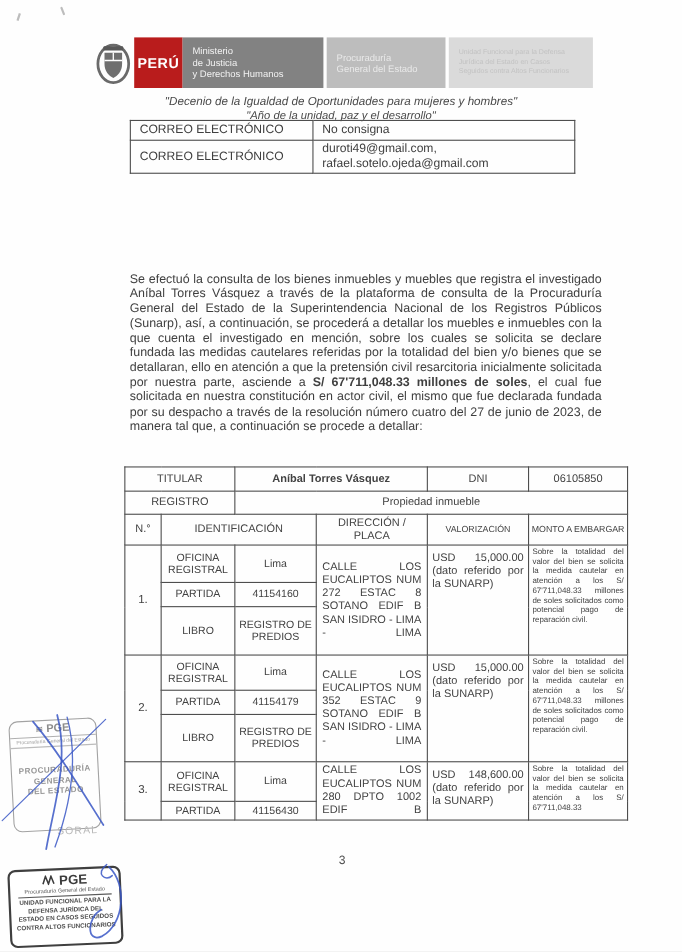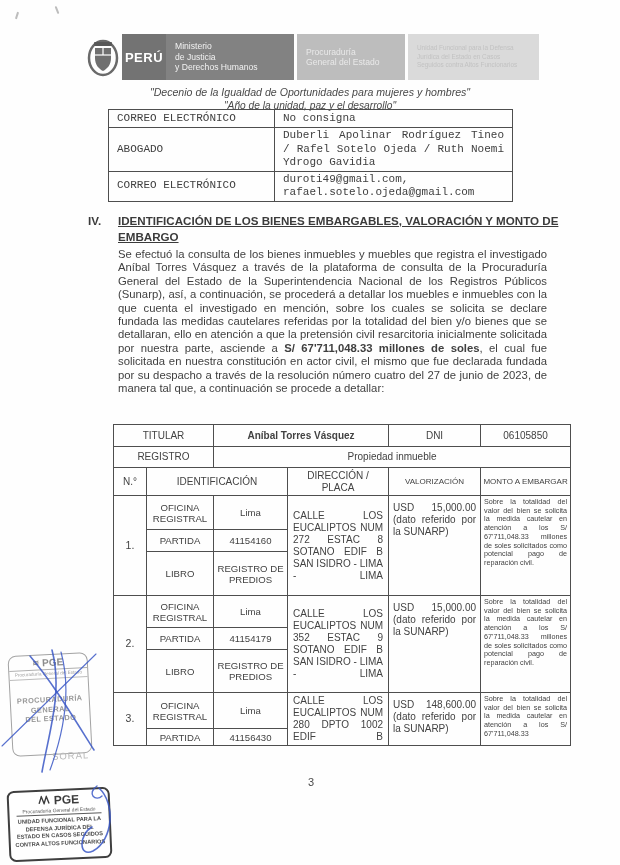--- a/index.html
+++ b/index.html
@@ -13,33 +13,33 @@
 
   
   .pen-mark { position:absolute; background:#bdbdbd; }
   .pm1 { left:16px; top:12px; width:2px; height:7px; transform:rotate(18deg); }
   .pm2 { left:56px; top:6px;  width:2px; height:8px; transform:rotate(-22deg); border-radius:2px; }
 
   
   .gov-header { position:absolute; left:84px; top:34px; height:46px; display:flex; align-items:stretch; }
   .coat { width:38px; display:flex; align-items:center; justify-content:center; }
   .brand-box { display:flex; flex-direction:column; justify-content:center; }
-  .box-peru { width:44px; background:#737373; color:#ffffff; font-weight:bold; font-size:13px;
+  .box-peru { width:44px; background:#b91c1c; color:#ffffff; font-weight:bold; font-size:13px;
               align-items:center; text-align:right; letter-spacing:.5px; }
   .box-ministry { width:128px; background:#828282; color:#f2f2f2; font-size:8.6px; line-height:10.5px; padding:4px 9px; }
   .box-entity   { width:108px; background:#bdbdbd; color:#e9e9e9; font-size:8.6px; line-height:10.5px; padding:4px 9px; margin-left:3px; }
   .box-unit     { width:131px; background:#dadada; color:#c2c2c2; font-size:6.4px; line-height:8.5px; padding:5px 9px; margin-left:3px; }
 
   .motto { position:absolute; left:60px; width:500px; text-align:center; font-style:italic; color:#494949; }
   .motto1 { top:86px;  font-size:10.6px; }
   .motto2 { top:100px; font-size:10.2px; }
 
   
-  .contact-table { position:absolute; left:108px; top:109px; width:405px;
-                   border-collapse:collapse; table-layout:fixed; font-size:11px; color:#404040;font-family:Liberation Mono, monospace; }
+  .contact-table { position:absolute; left:118px; top:109px; width:405px;
+                   border-collapse:collapse; table-layout:fixed; font-size:11px; color:#404040; }
   .contact-table td { border:1.6px solid #4e4e4e; padding:1px 8px; vertical-align:middle; line-height:13.5px; }
   .contact-table .lbl { }
   .contact-table .val { white-space:pre-line; }
   .contact-table .just { text-align:justify; }
 
   
   .section-heading { position:absolute; left:88px; top:213px; width:480px;
                      font-weight:bold; font-size:11.6px; line-height:15.5px; color:#3b3b3b; }
   .sec-num { position:absolute; left:0; top:0; }
   .sec-title { display:block; margin-left:30px; width:455px; text-decoration:underline; }
@@ -124,36 +124,28 @@
   <table class="contact-table">
     <colgroup>
         <col style="width:166px">
         <col>
       </colgroup>
     <tbody>
         <tr style="height:18px">
       <td class="lbl">CORREO ELECTRÓNICO</td>
       <td class="val">No consigna</td>
     </tr>
-    <tr style="height:32px">
-      <td class="lbl">ABOGADO</td>
-      <td class="val just">Duberli Apolinar Rodríguez Tineo / Rafel Sotelo Ojeda / Ruth Noemi Ydrogo Gavidia</td>
-    </tr>
     <tr style="height:30px">
       <td class="lbl">CORREO ELECTRÓNICO</td>
       <td class="val">duroti49@gmail.com,
 rafael.sotelo.ojeda@gmail.com</td>
     </tr>
   </tbody>
     </table>
 
-  <div class="section-heading">
-    <span class="sec-num">IV.</span>
-    <span class="sec-title">IDENTIFICACIÓN DE LOS BIENES EMBARGABLES, VALORACIÓN Y MONTO DE EMBARGO</span>
-  </div>
 
   <p class="body-para"><span>Se efectuó la consulta de los bienes inmuebles y muebles que registra el investigado Aníbal Torres Vásquez a través de la plataforma de consulta de la Procuraduría General del Estado de la Superintendencia Nacional de los Registros Públicos (Sunarp), así, a continuación, se procederá a detallar los muebles e inmuebles con la que cuenta el investigado en mención, sobre los cuales se solicita se declare fundada las medidas cautelares referidas por la totalidad del bien y/o bienes que se detallaran, ello en atención a que la pretensión civil resarcitoria inicialmente solicitada por nuestra parte, asciende a </span><span class="amount">S/ 67'711,048.33 millones de soles</span><span>, el cual fue solicitada en nuestra constitución en actor civil, el mismo que fue declarada fundada por su despacho a través de la resolución número cuatro del 27 de junio de 2023, de manera tal que, a continuación se procede a detallar:</span></p>
 
   <table class="assets-table">
     <colgroup>
       <col style="width:33px">
         <col style="width:67px">
         <col style="width:74px">
       <col style="width:101px">
         <col style="width:92px">

